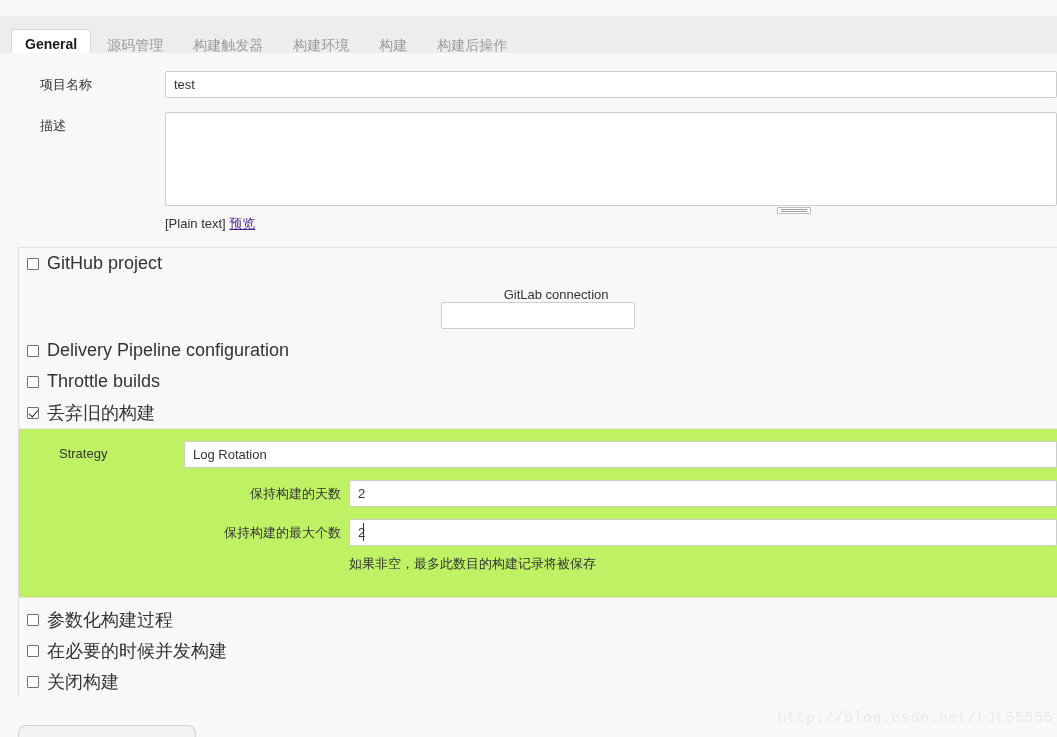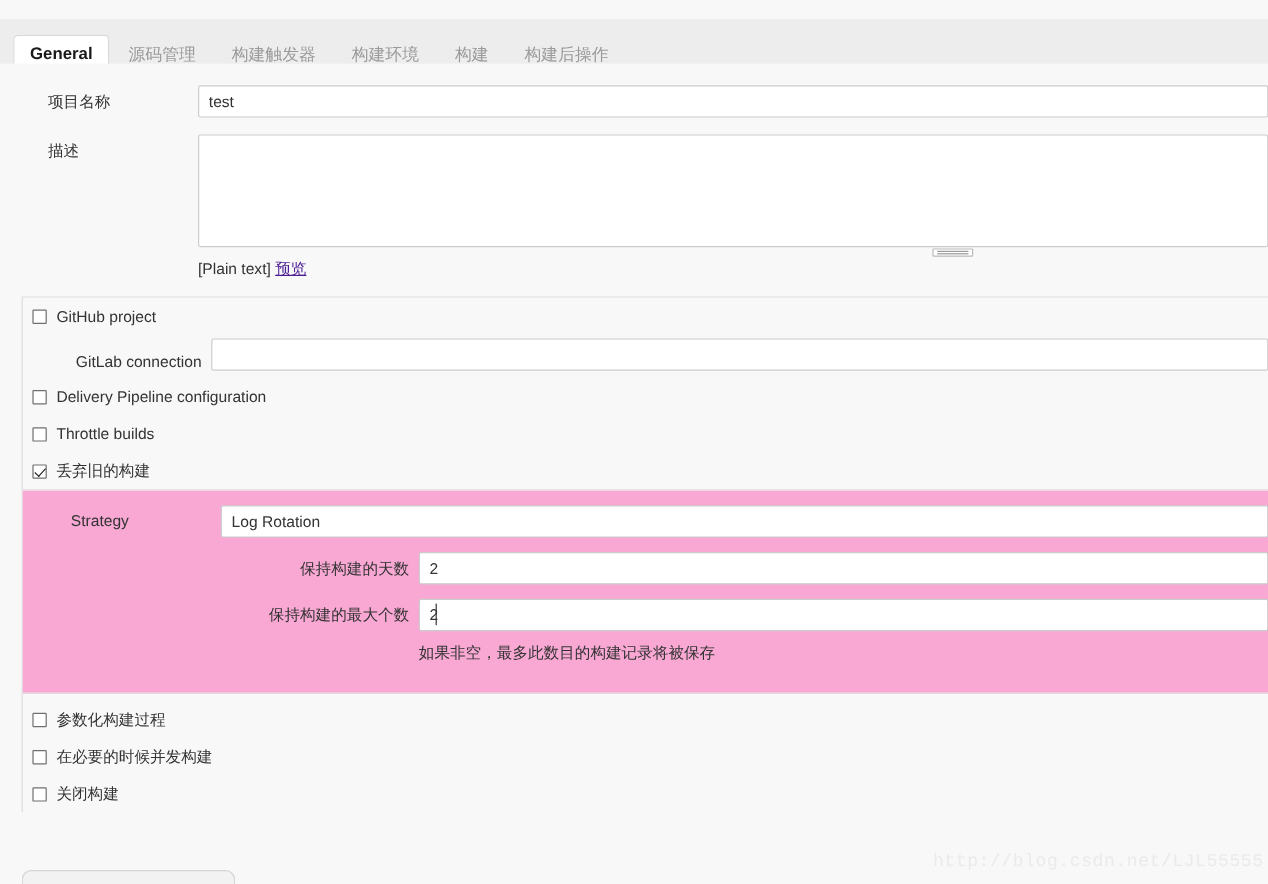--- a/index.html
+++ b/index.html
@@ -154,37 +154,37 @@
   }
   .cbox.checked::after {
     content: "";
     position: absolute;
     left: 3px; top: 0px;
     width: 4px; height: 8px;
     border: solid #222222;
     border-width: 0 1.6px 1.6px 0;
     transform: rotate(42deg);
   }
-  .cb-label { font-size: 13px; color: #333; white-space: nowrap; }
-
-  .sub-row { display: flex; align-items: flex-end; padding: 3px 0 6px 0; }
+  .cb-label { font-size: 18px; color: #333; white-space: nowrap; }
+
+  .sub-row { display: flex; align-items: center; padding: 3px 0 6px 0; flex-direction: column; }
   .sub-label {
     width: 157px;
     padding-top: 5px;
     padding-right: 8px;
     text-align: right;
     font-size: 13px;
     color: #333;
     white-space: nowrap;
   }
   .sub-field { flex: 1; }
 
   
   .strategy-panel {
-    background: #f9a8d4;
+    background: #bef264;
     border-top: 1px solid #e6e6e6;
     border-bottom: 1px solid #e0e0e0;
     padding: 12px 0 24px 0;
     margin-left: 0;
   }
   .strat-row { display: flex; align-items: flex-start; }
   .strat-label {
     width: 165px;
     padding-left: 40px;
     padding-top: 5px;

